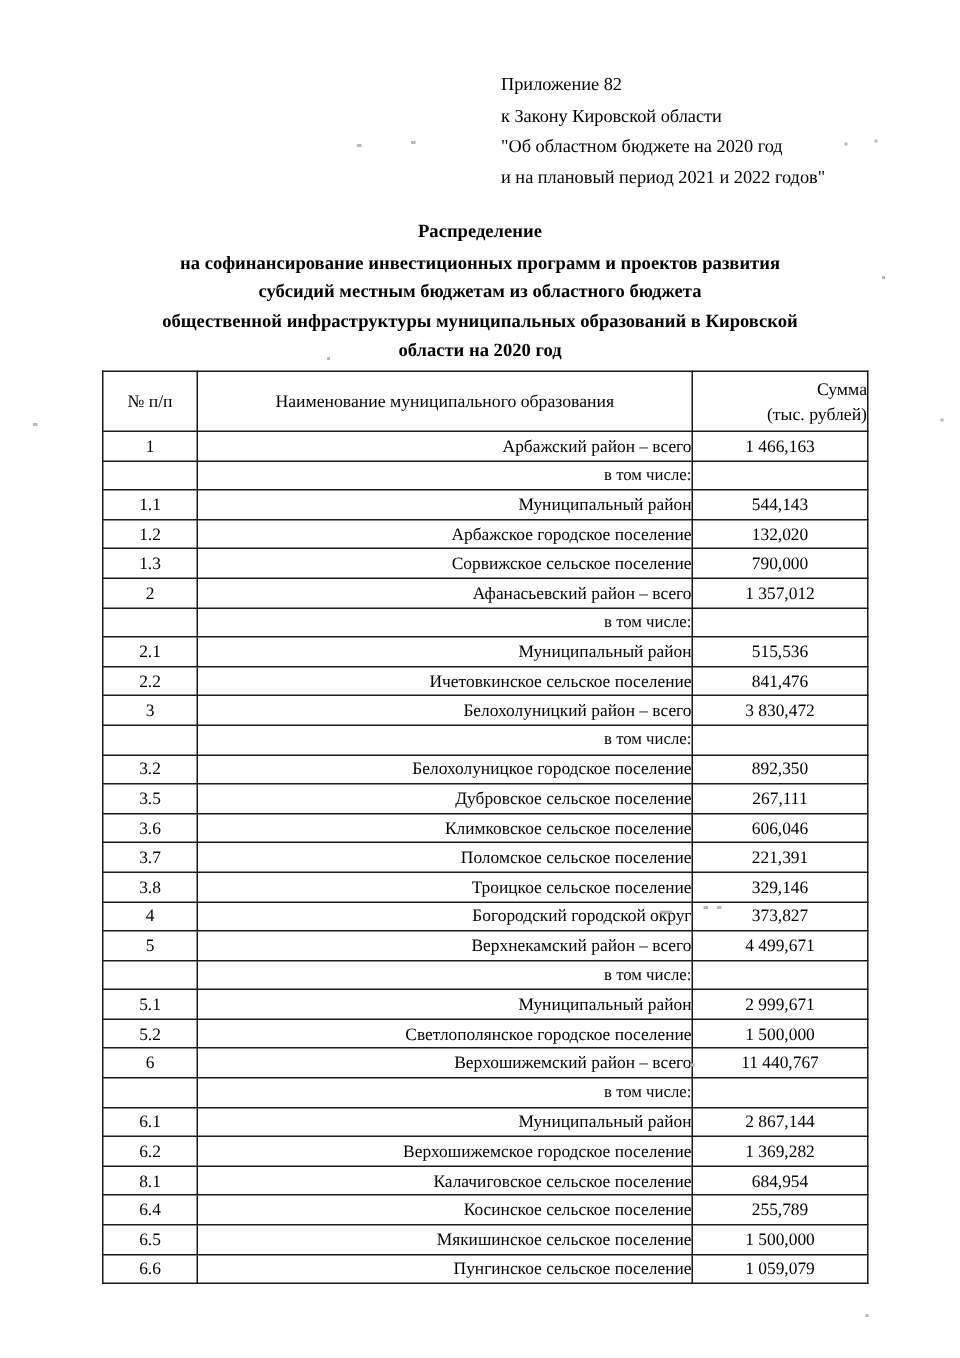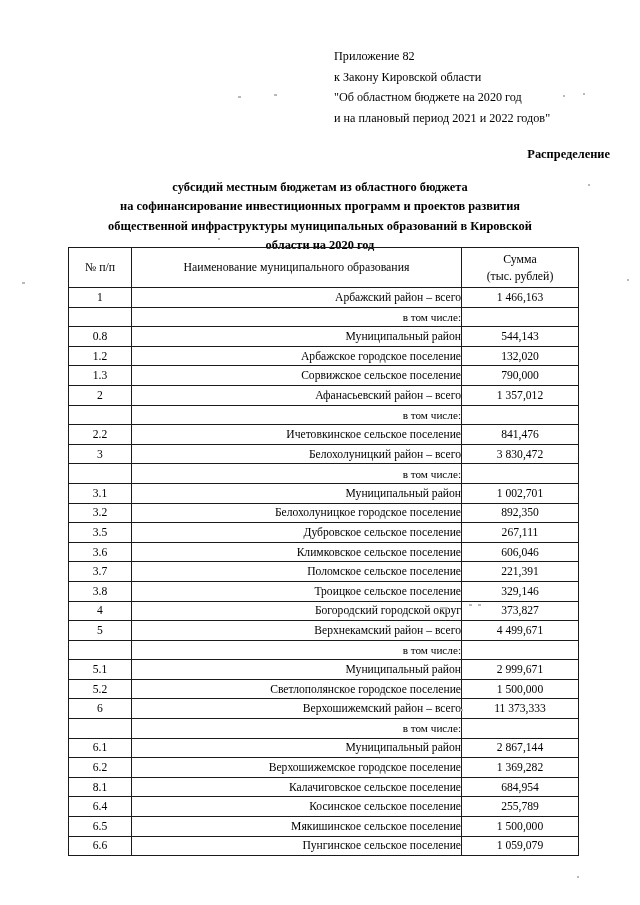--- a/index.html
+++ b/index.html
@@ -37,21 +37,21 @@
     position: absolute;
     left: 30px;
     top: 145px;
     width: 580px;
     text-align: center;
     font-weight: bold;
     font-size: 12.4px;
     line-height: 19.5px;
   }
   #doc-title .tline { display: block; }
-  #doc-title .tline.lead { margin-bottom: 13px; text-align: right; }
+  #doc-title .tline.lead { margin-bottom: 1px; }
 
   
   #main-table {
     position: absolute;
     left: 68px;
     top: 247px;
     width: 510px;
     border-collapse: collapse;
     table-layout: fixed;
     font-size: 11.6px;
@@ -67,21 +67,21 @@
   col.c-name { width: 330px; }
   col.c-sum  { width: 117px; }
 
   
   thead td {
     height: 39px;
     text-align: center;
     line-height: 16.5px;
     font-size: 11.8px;
   }
-  thead .hdr-sub { display: block; }
+  thead .hdr-sub { display: block; text-align: right; }
 
   
   tbody td {
     height: 18.6px;
   }
   td.cell-num {
     text-align: center;
     padding-bottom: 1px;
   }
   td.cell-name {
@@ -112,22 +112,22 @@
 
 <div id="appendix-block">
   <span class="aline">Приложение 82</span>
   <span class="aline">к Закону Кировской области</span>
   <span class="aline">"Об областном бюджете на 2020 год</span>
   <span class="aline">и на плановый период 2021 и 2022 годов"</span>
 </div>
 
 <div id="doc-title">
   <span class="tline lead">Распределение</span>
+  <span class="tline">на софинансирование инвестиционных программ и проектов развития</span>
   <span class="tline">субсидий местным бюджетам из областного бюджета</span>
-  <span class="tline">на софинансирование инвестиционных программ и проектов развития</span>
   <span class="tline">общественной инфраструктуры муниципальных образований в Кировской</span>
   <span class="tline">области на 2020 год</span>
 </div>
 
 <table id="main-table">
   <colgroup>
     <col class="c-num">
     <col class="c-name">
     <col class="c-sum">
   </colgroup>
@@ -146,21 +146,21 @@
         <td class="cell-num">1</td>
         <td class="cell-name">Арбажский район – всего</td>
         <td class="cell-sum">1 466,163</td>
       </tr>
       <tr class="is-note">
         <td class="cell-num"></td>
         <td class="cell-name">в том числе:</td>
         <td class="cell-sum"></td>
       </tr>
       <tr>
-        <td class="cell-num">0.8</td>
+        <td class="cell-num">1.1</td>
         <td class="cell-name">Муниципальный район</td>
         <td class="cell-sum">544,143</td>
       </tr>
       <tr>
         <td class="cell-num">1.2</td>
         <td class="cell-name">Арбажское городское поселение</td>
         <td class="cell-sum">132,020</td>
       </tr>
       <tr>
         <td class="cell-num">1.3</td>
@@ -171,40 +171,40 @@
         <td class="cell-num">2</td>
         <td class="cell-name">Афанасьевский район – всего</td>
         <td class="cell-sum">1 357,012</td>
       </tr>
       <tr class="is-note">
         <td class="cell-num"></td>
         <td class="cell-name">в том числе:</td>
         <td class="cell-sum"></td>
       </tr>
       <tr>
+        <td class="cell-num">2.1</td>
+        <td class="cell-name">Муниципальный район</td>
+        <td class="cell-sum">515,536</td>
+      </tr>
+      <tr>
         <td class="cell-num">2.2</td>
         <td class="cell-name">Ичетовкинское сельское поселение</td>
         <td class="cell-sum">841,476</td>
       </tr>
       <tr class="is-total">
         <td class="cell-num">3</td>
         <td class="cell-name">Белохолуницкий район – всего</td>
         <td class="cell-sum">3 830,472</td>
       </tr>
       <tr class="is-note">
         <td class="cell-num"></td>
         <td class="cell-name">в том числе:</td>
         <td class="cell-sum"></td>
       </tr>
       <tr>
-        <td class="cell-num">3.1</td>
-        <td class="cell-name">Муниципальный район</td>
-        <td class="cell-sum">1 002,701</td>
-      </tr>
-      <tr>
         <td class="cell-num">3.2</td>
         <td class="cell-name">Белохолуницкое городское поселение</td>
         <td class="cell-sum">892,350</td>
       </tr>
       <tr>
         <td class="cell-num">3.5</td>
         <td class="cell-name">Дубровское сельское поселение</td>
         <td class="cell-sum">267,111</td>
       </tr>
       <tr>
@@ -243,21 +243,21 @@
         <td class="cell-sum">2 999,671</td>
       </tr>
       <tr>
         <td class="cell-num">5.2</td>
         <td class="cell-name">Светлополянское городское поселение</td>
         <td class="cell-sum">1 500,000</td>
       </tr>
       <tr class="is-total">
         <td class="cell-num">6</td>
         <td class="cell-name">Верхошижемский район – всего</td>
-        <td class="cell-sum">11 373,333</td>
+        <td class="cell-sum">11 440,767</td>
       </tr>
       <tr class="is-note">
         <td class="cell-num"></td>
         <td class="cell-name">в том числе:</td>
         <td class="cell-sum"></td>
       </tr>
       <tr>
         <td class="cell-num">6.1</td>
         <td class="cell-name">Муниципальный район</td>
         <td class="cell-sum">2 867,144</td>

